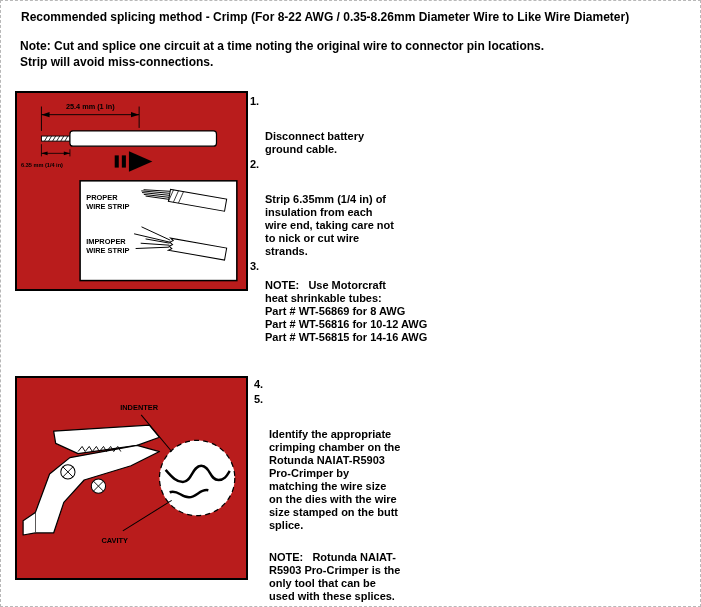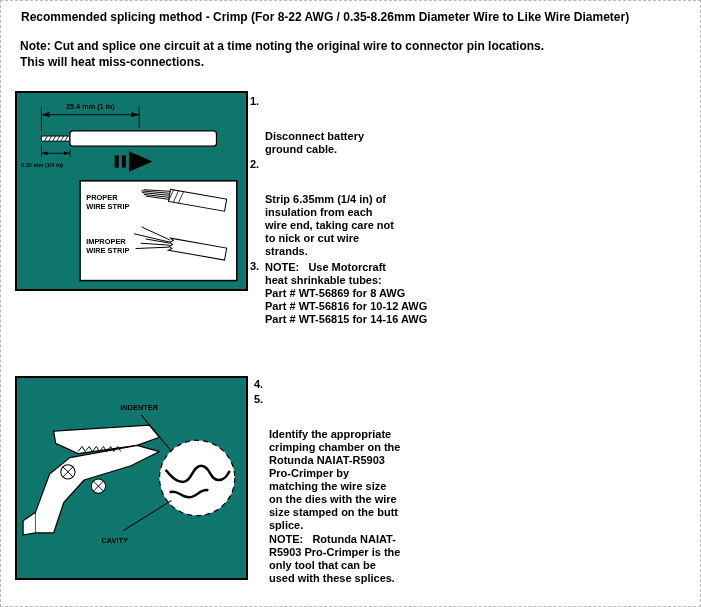--- a/index.html
+++ b/index.html
@@ -17,51 +17,51 @@
     position:absolute;left:20px;top:9px;
     font-size:12px;font-weight:bold;white-space:nowrap;
   }
   .note{
     position:absolute;left:19px;top:37px;
     font-size:12px;font-weight:bold;line-height:16px;
   }
   .figbox{
     position:absolute;
     border:2px solid #000;
-    background:#0f766e;
+    background:#b91c1c;
   }
   #fig1{left:14px;top:90px;width:229px;height:196px;}
   #fig2{left:14px;top:375px;width:229px;height:200px;}
   .figbox svg{display:block;width:100%;height:100%;}
   svg text{
     font-family:"Liberation Sans",sans-serif;
     font-weight:bold;fill:#000;
   }
   .steps{
     position:absolute;
     font-size:11px;font-weight:bold;line-height:13px;
   }
   #steps-top{left:249px;top:94px;width:215px;}
   #steps-bottom{left:253px;top:377px;width:175px;}
   .step{display:flex;margin-bottom:2px;}
   .step .num{flex:none;width:15px;}
   .step .txt{max-width:132px;margin-top:35px;}
-  .step .note-txt{max-width:132px;margin-top:1px;}
+  .step .note-txt{max-width:132px;margin-top:19px;}
   .parts div{white-space:nowrap;}
 </style>
 </head>
 <body>
 
 <div class="page">
 
   <div class="title">Recommended splicing method - Crimp (For 8-22 AWG / 0.35-8.26mm Diameter Wire to Like Wire Diameter)</div>
 
   <div class="note">
     <span>Note: Cut and splice one circuit at a time noting the original wire to connector pin locations.</span><br>
-    <span>This will heat miss-connections.</span>
+    <span>Strip will avoid miss-connections.</span>
   </div>
 
   <div class="figbox" id="fig1">
     <svg viewBox="0 0 225 192">
 
       <g>
         <line x1="24" y1="21" x2="120" y2="21" stroke="#000" stroke-width="0.9"></line>
         <line x1="24" y1="13" x2="24" y2="37" stroke="#000" stroke-width="0.9"></line>
         <line x1="120" y1="13" x2="120" y2="34" stroke="#000" stroke-width="0.9"></line>
         <polygon points="24,21 32,18.4 32,23.6" fill="#000"></polygon>

